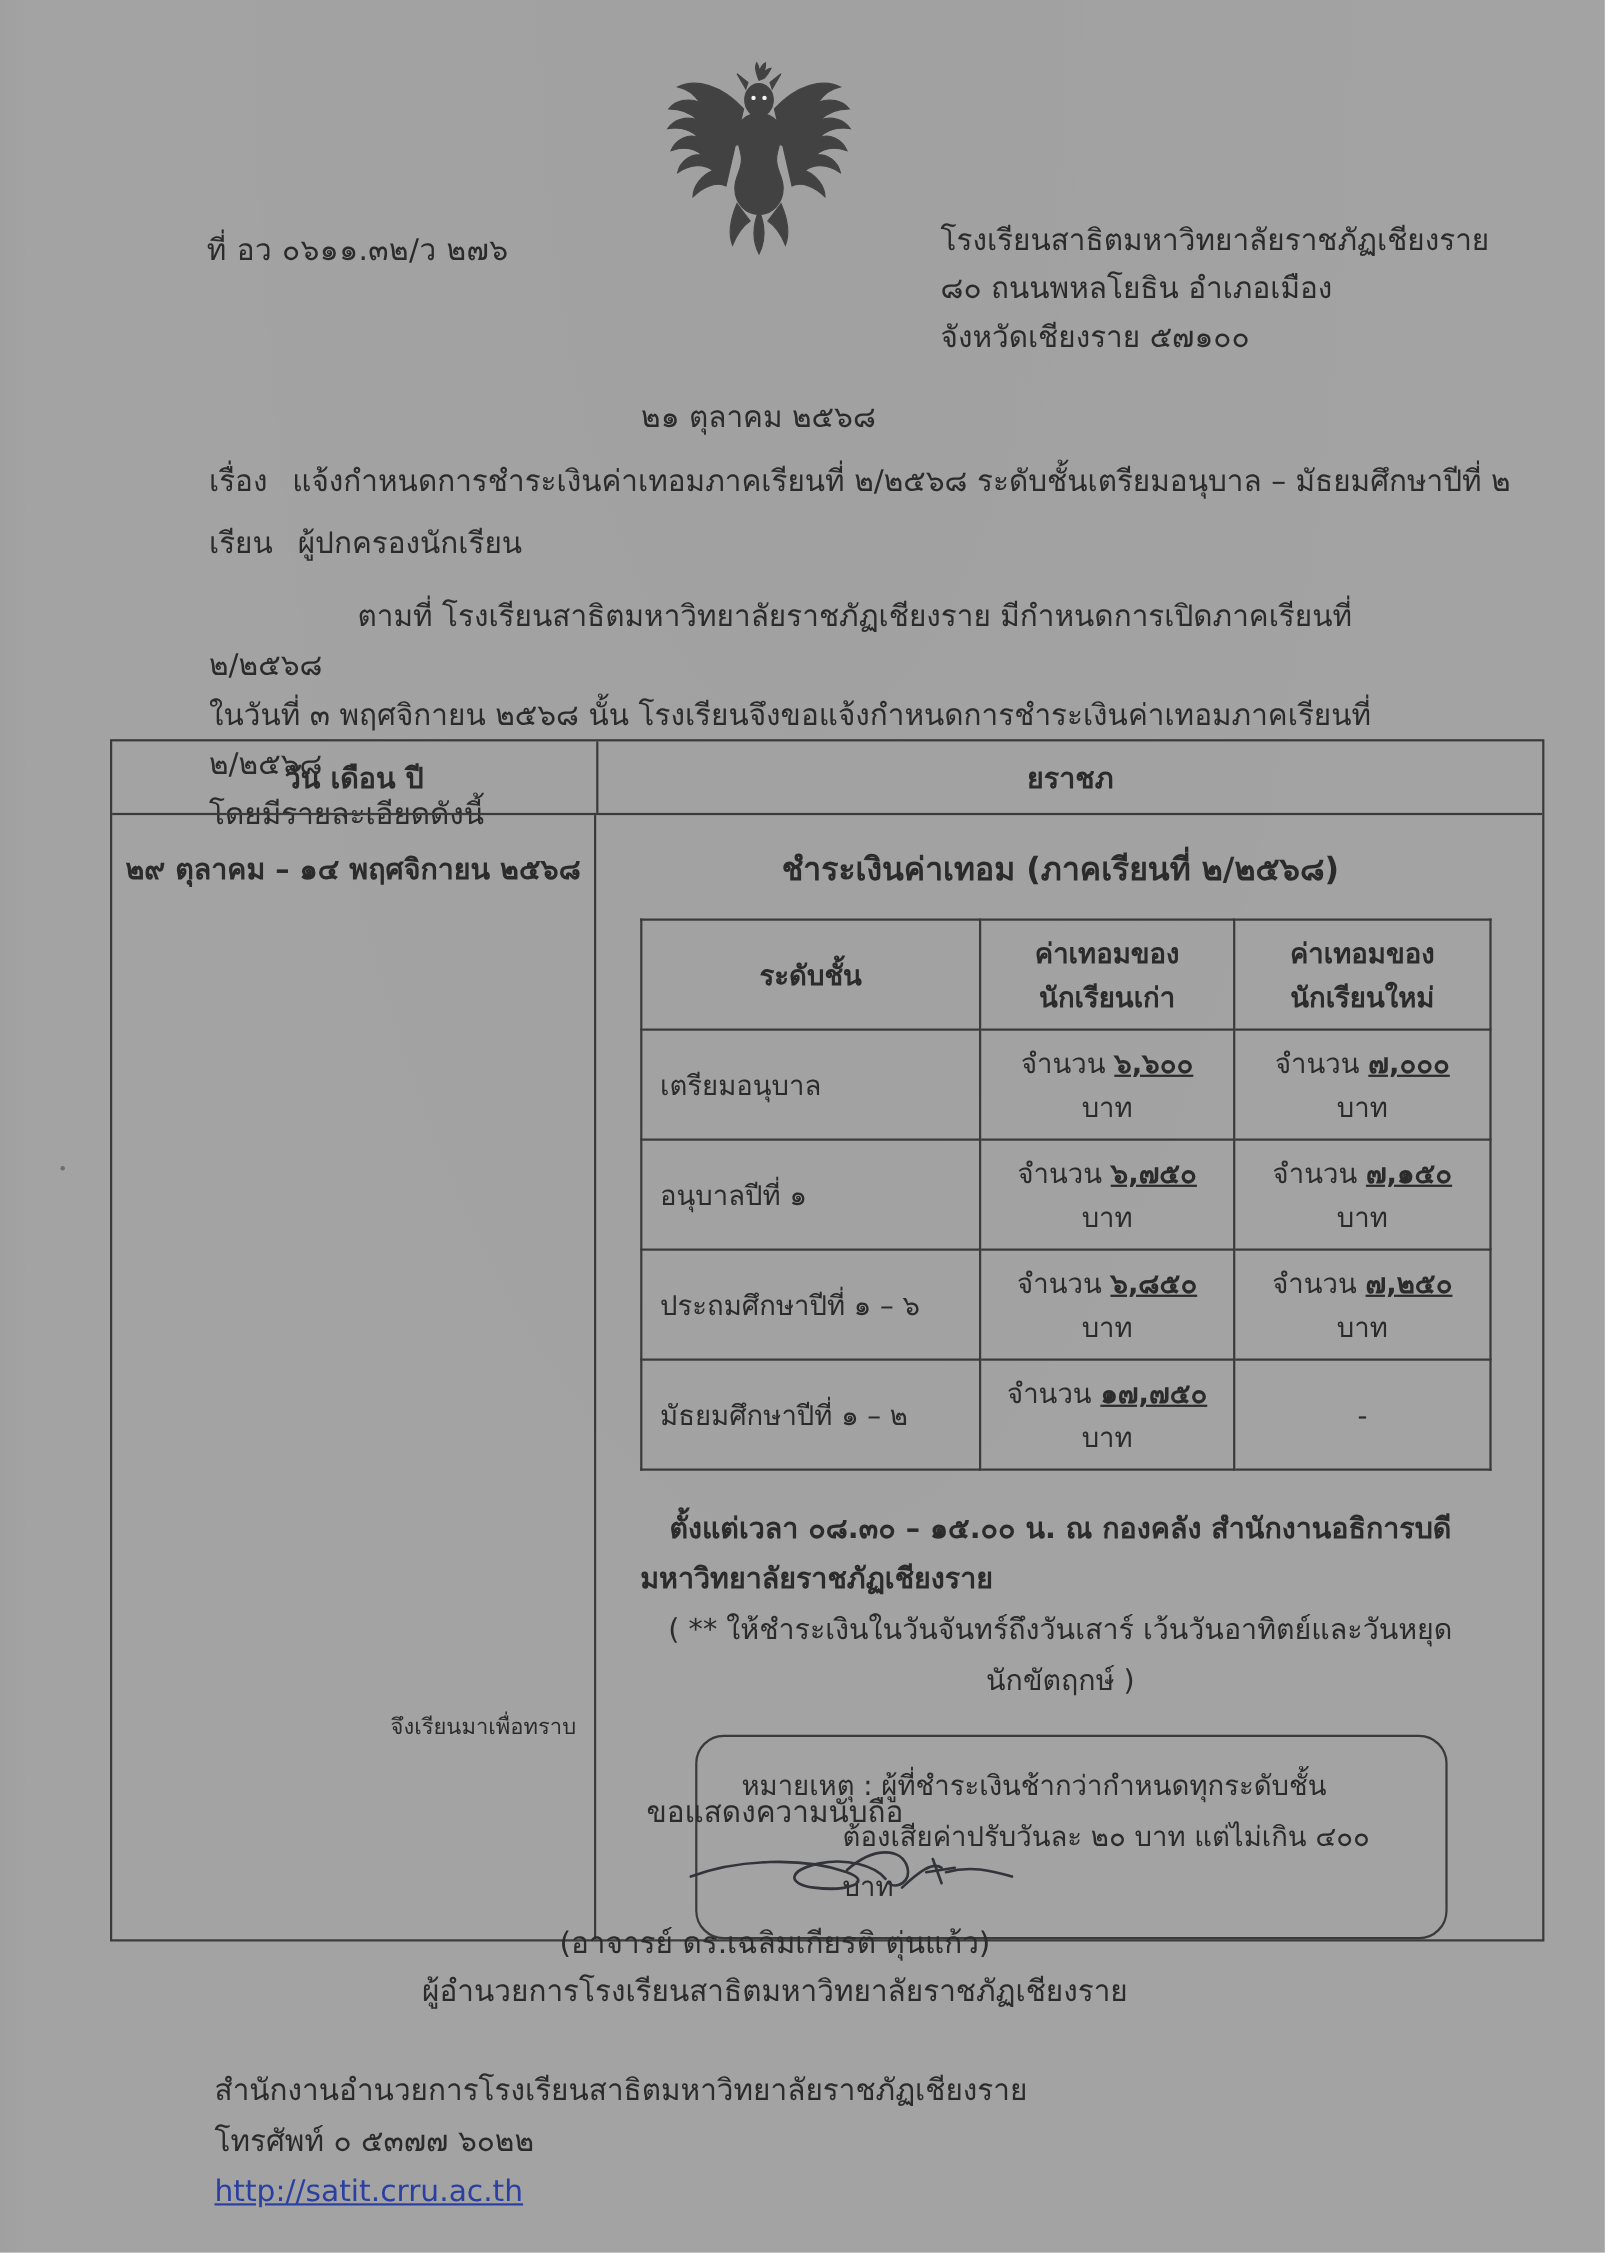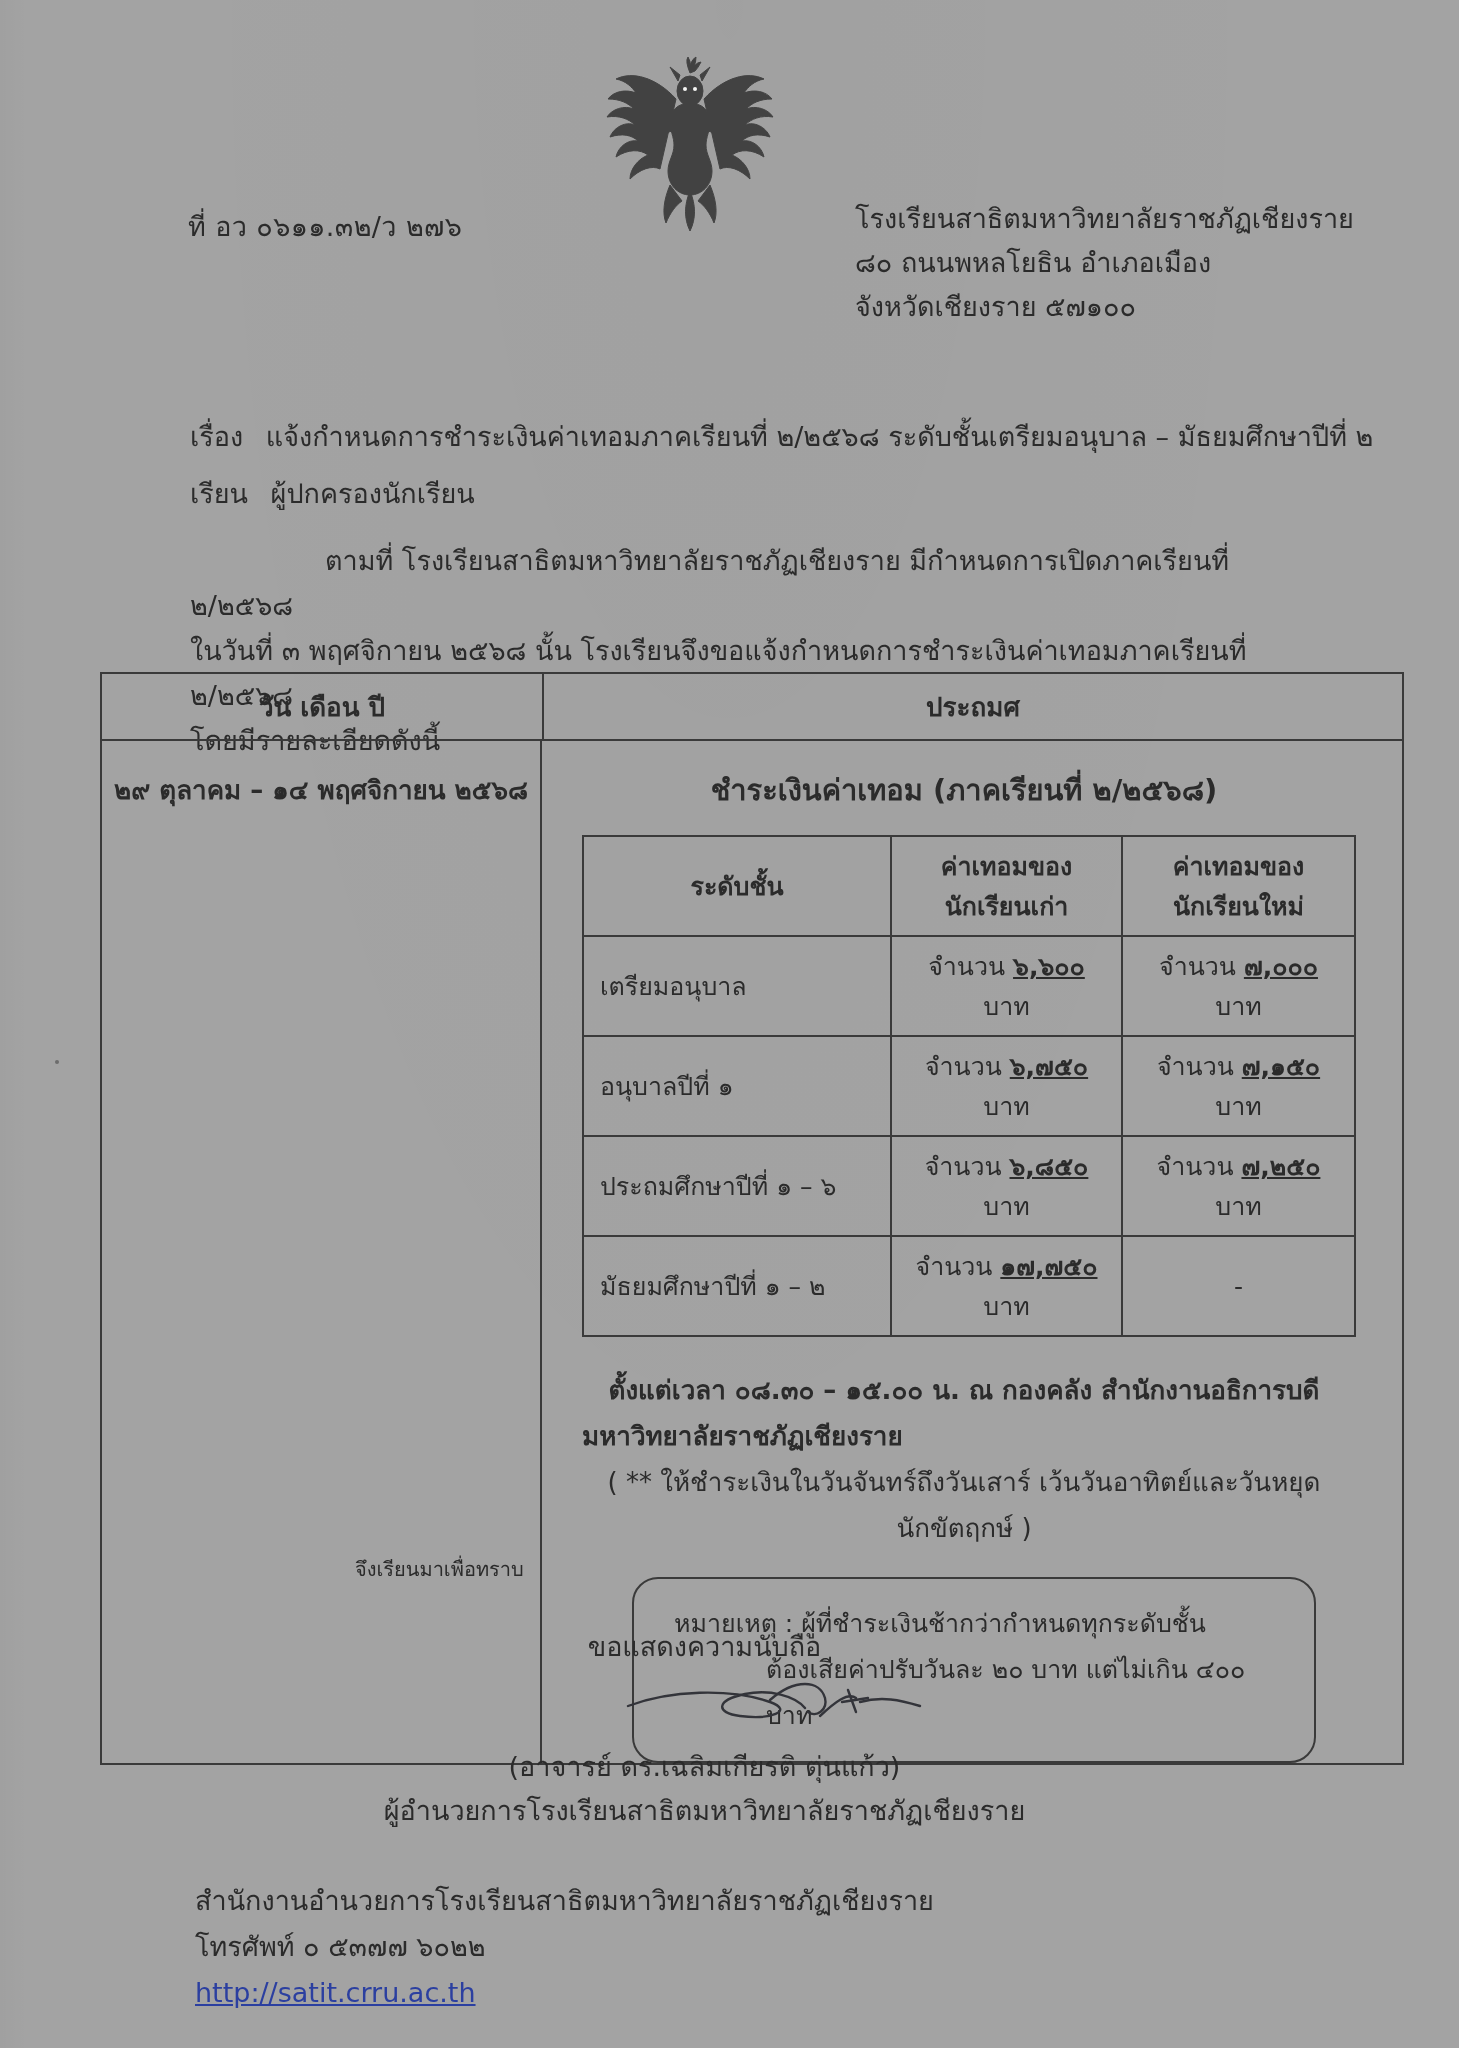--- a/index.html
+++ b/index.html
@@ -289,20 +289,23 @@
   <div class="speck"></div>
 
   <div class="doc-no">ที่ อว ๐๖๑๑.๓๒/ว ๒๗๖</div>
 
   <div class="addr">
     <div>โรงเรียนสาธิตมหาวิทยาลัยราชภัฏเชียงราย</div>
     <div>๘๐ ถนนพหลโยธิน อำเภอเมือง</div>
     <div>จังหวัดเชียงราย  ๕๗๑๐๐</div>
   </div>
 
+  <div class="date-line">
+    <span>๒๑  ตุลาคม  ๒๕๖๘</span>
+  </div>
 
   <div class="subject">
     <span class="lbl">เรื่อง</span>
     <span>แจ้งกำหนดการชำระเงินค่าเทอมภาคเรียนที่ ๒/๒๕๖๘  ระดับชั้นเตรียมอนุบาล – มัธยมศึกษาปีที่ ๒</span>
   </div>
 
   <div class="to">
     <span class="lbl">เรียน</span>
     <span>ผู้ปกครองนักเรียน</span>
   </div>
@@ -311,21 +314,21 @@
     <div>
       <span class="indent"></span><span>ตามที่  โรงเรียนสาธิตมหาวิทยาลัยราชภัฏเชียงราย  มีกำหนดการเปิดภาคเรียนที่ ๒/๒๕๖๘</span>
     </div>
     <div>ในวันที่ ๓  พฤศจิกายน ๒๕๖๘  นั้น  โรงเรียนจึงขอแจ้งกำหนดการชำระเงินค่าเทอมภาคเรียนที่ ๒/๒๕๖๘</div>
     <div>โดยมีรายละเอียดดังนี้</div>
   </div>
 
   <div class="table-wrap">
     <div class="thead">
       <div class="th-date">วัน เดือน ปี</div>
-      <div class="th-item">ประถมศ</div>
+      <div class="th-item">ยราชภ</div>
     </div>
     <div class="tbody">
       <div class="td-date">๒๙  ตุลาคม – ๑๔  พฤศจิกายน ๒๕๖๘</div>
       <div class="td-item">
         <div class="item-title">ชำระเงินค่าเทอม (ภาคเรียนที่ ๒/๒๕๖๘)</div>
 
         <table class="fees">
           <thead>
             <tr>
               <th>ระดับชั้น</th>

